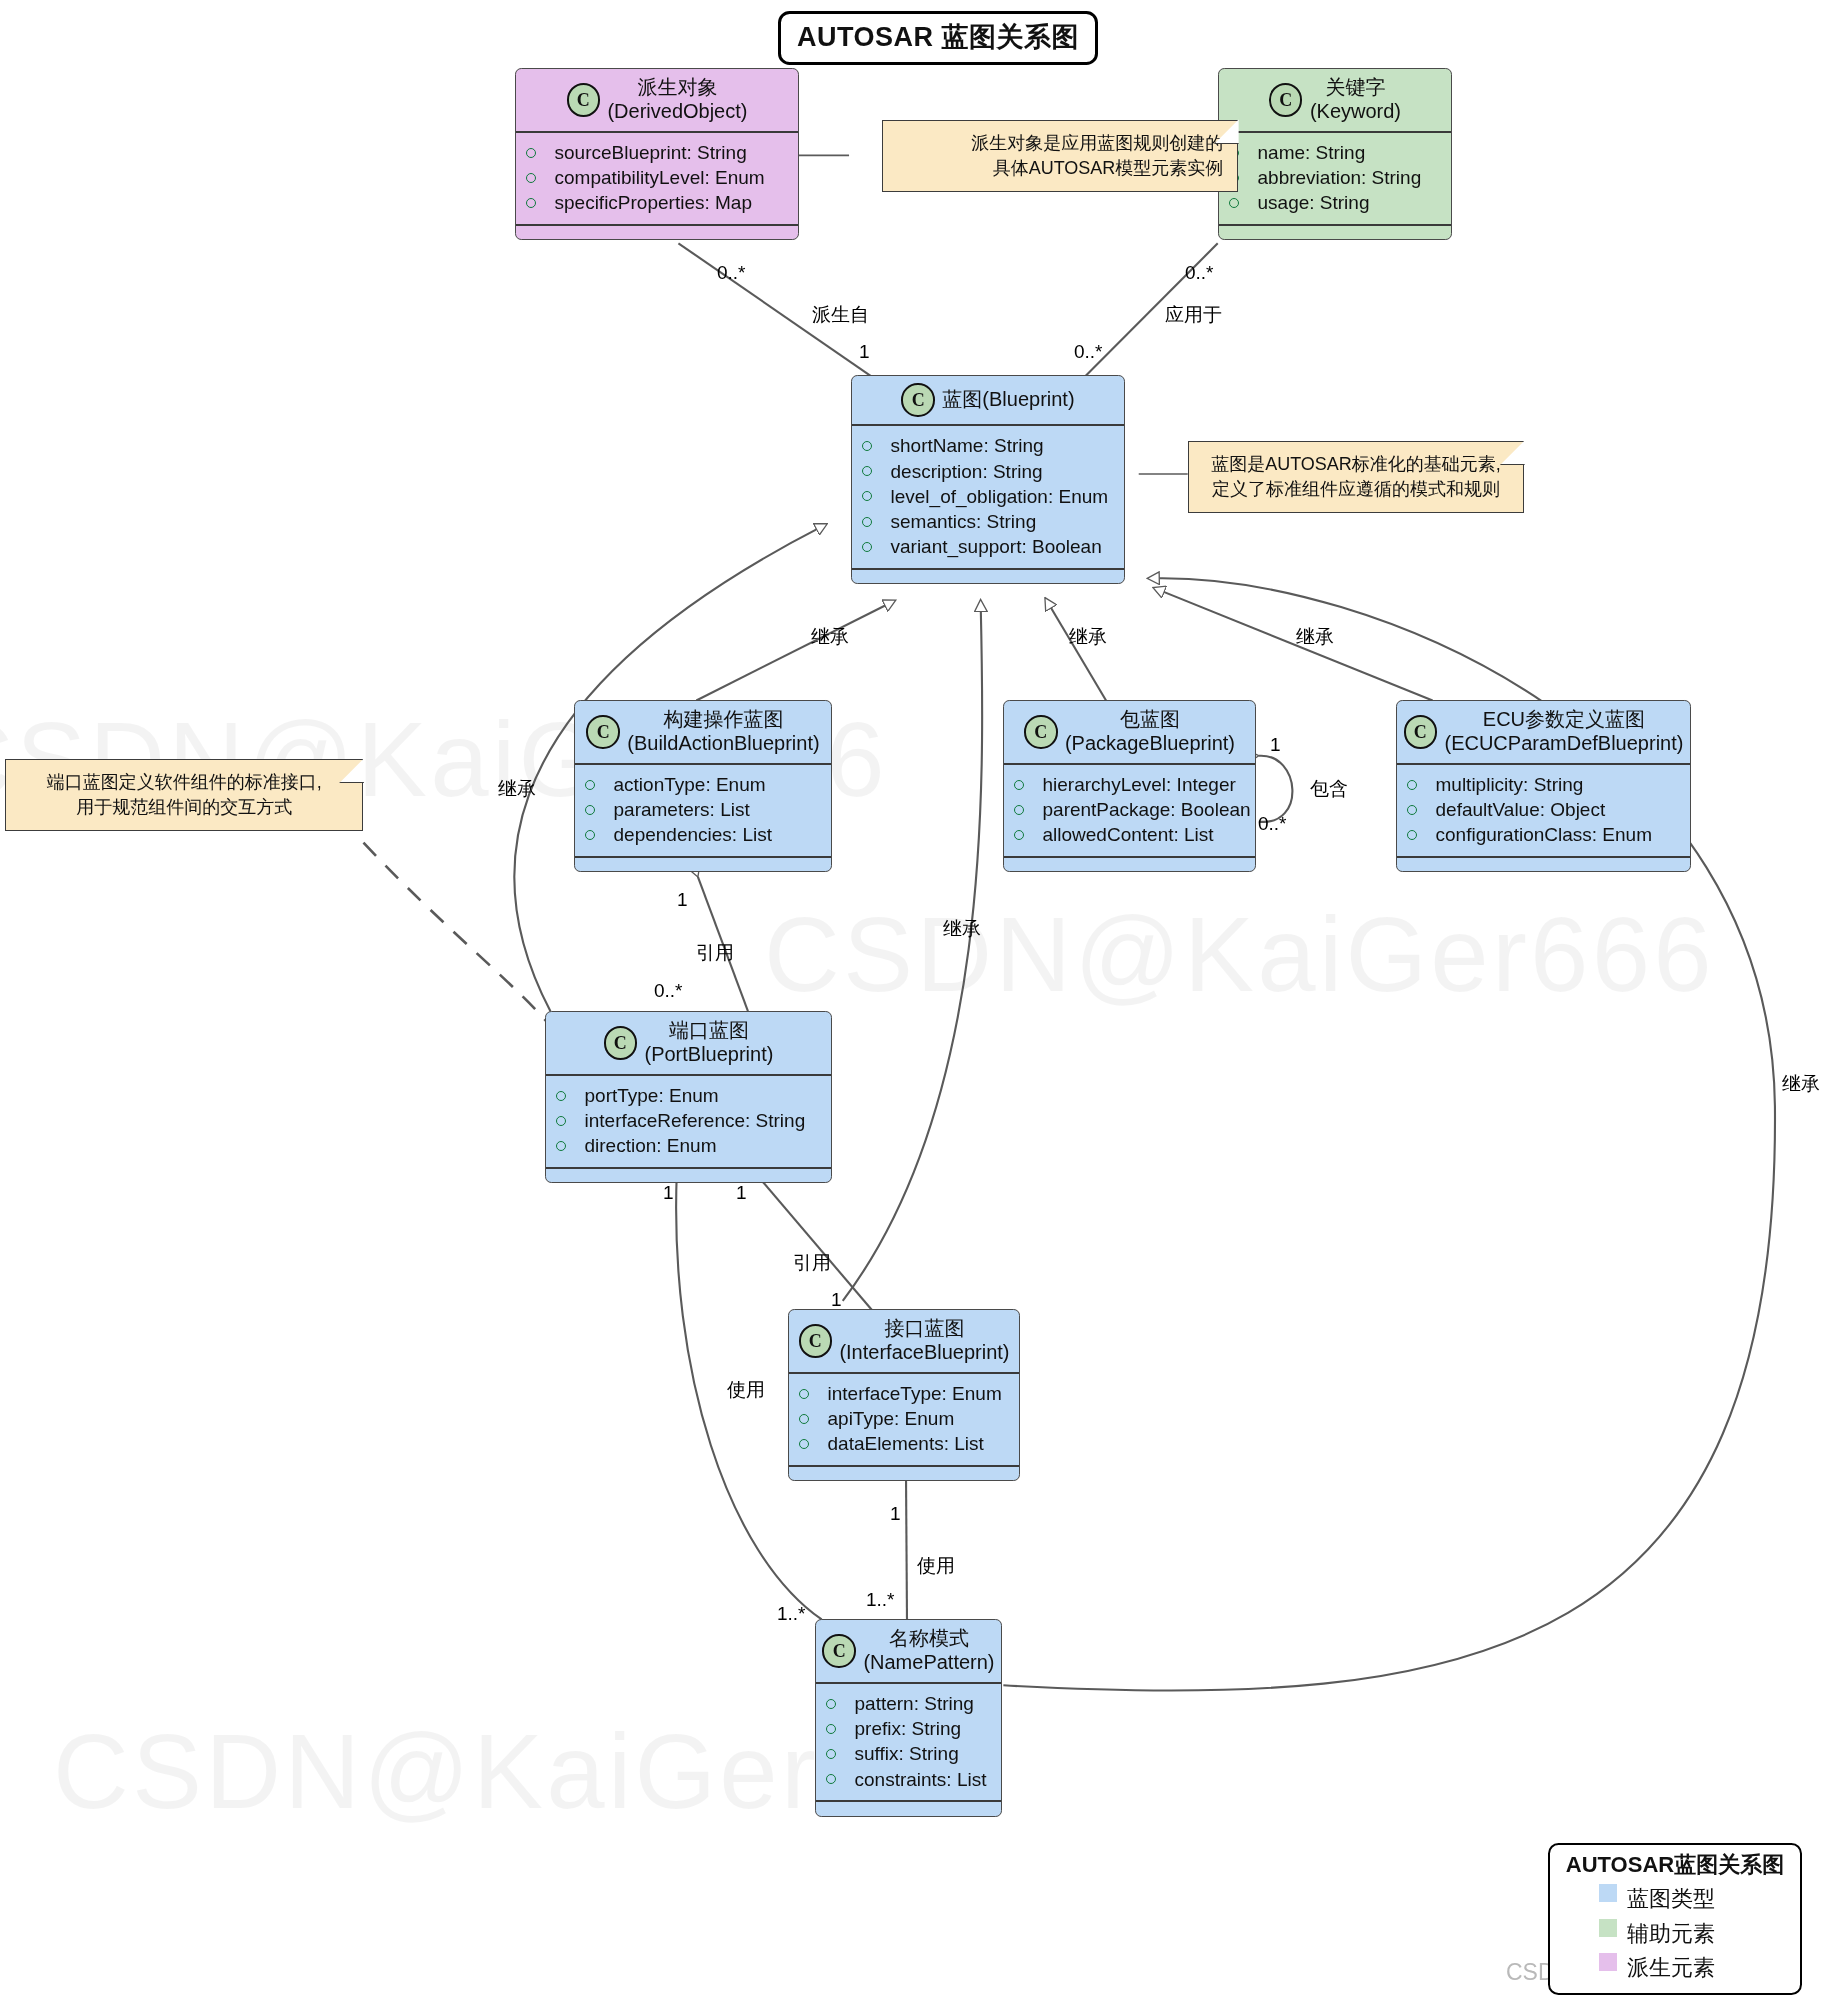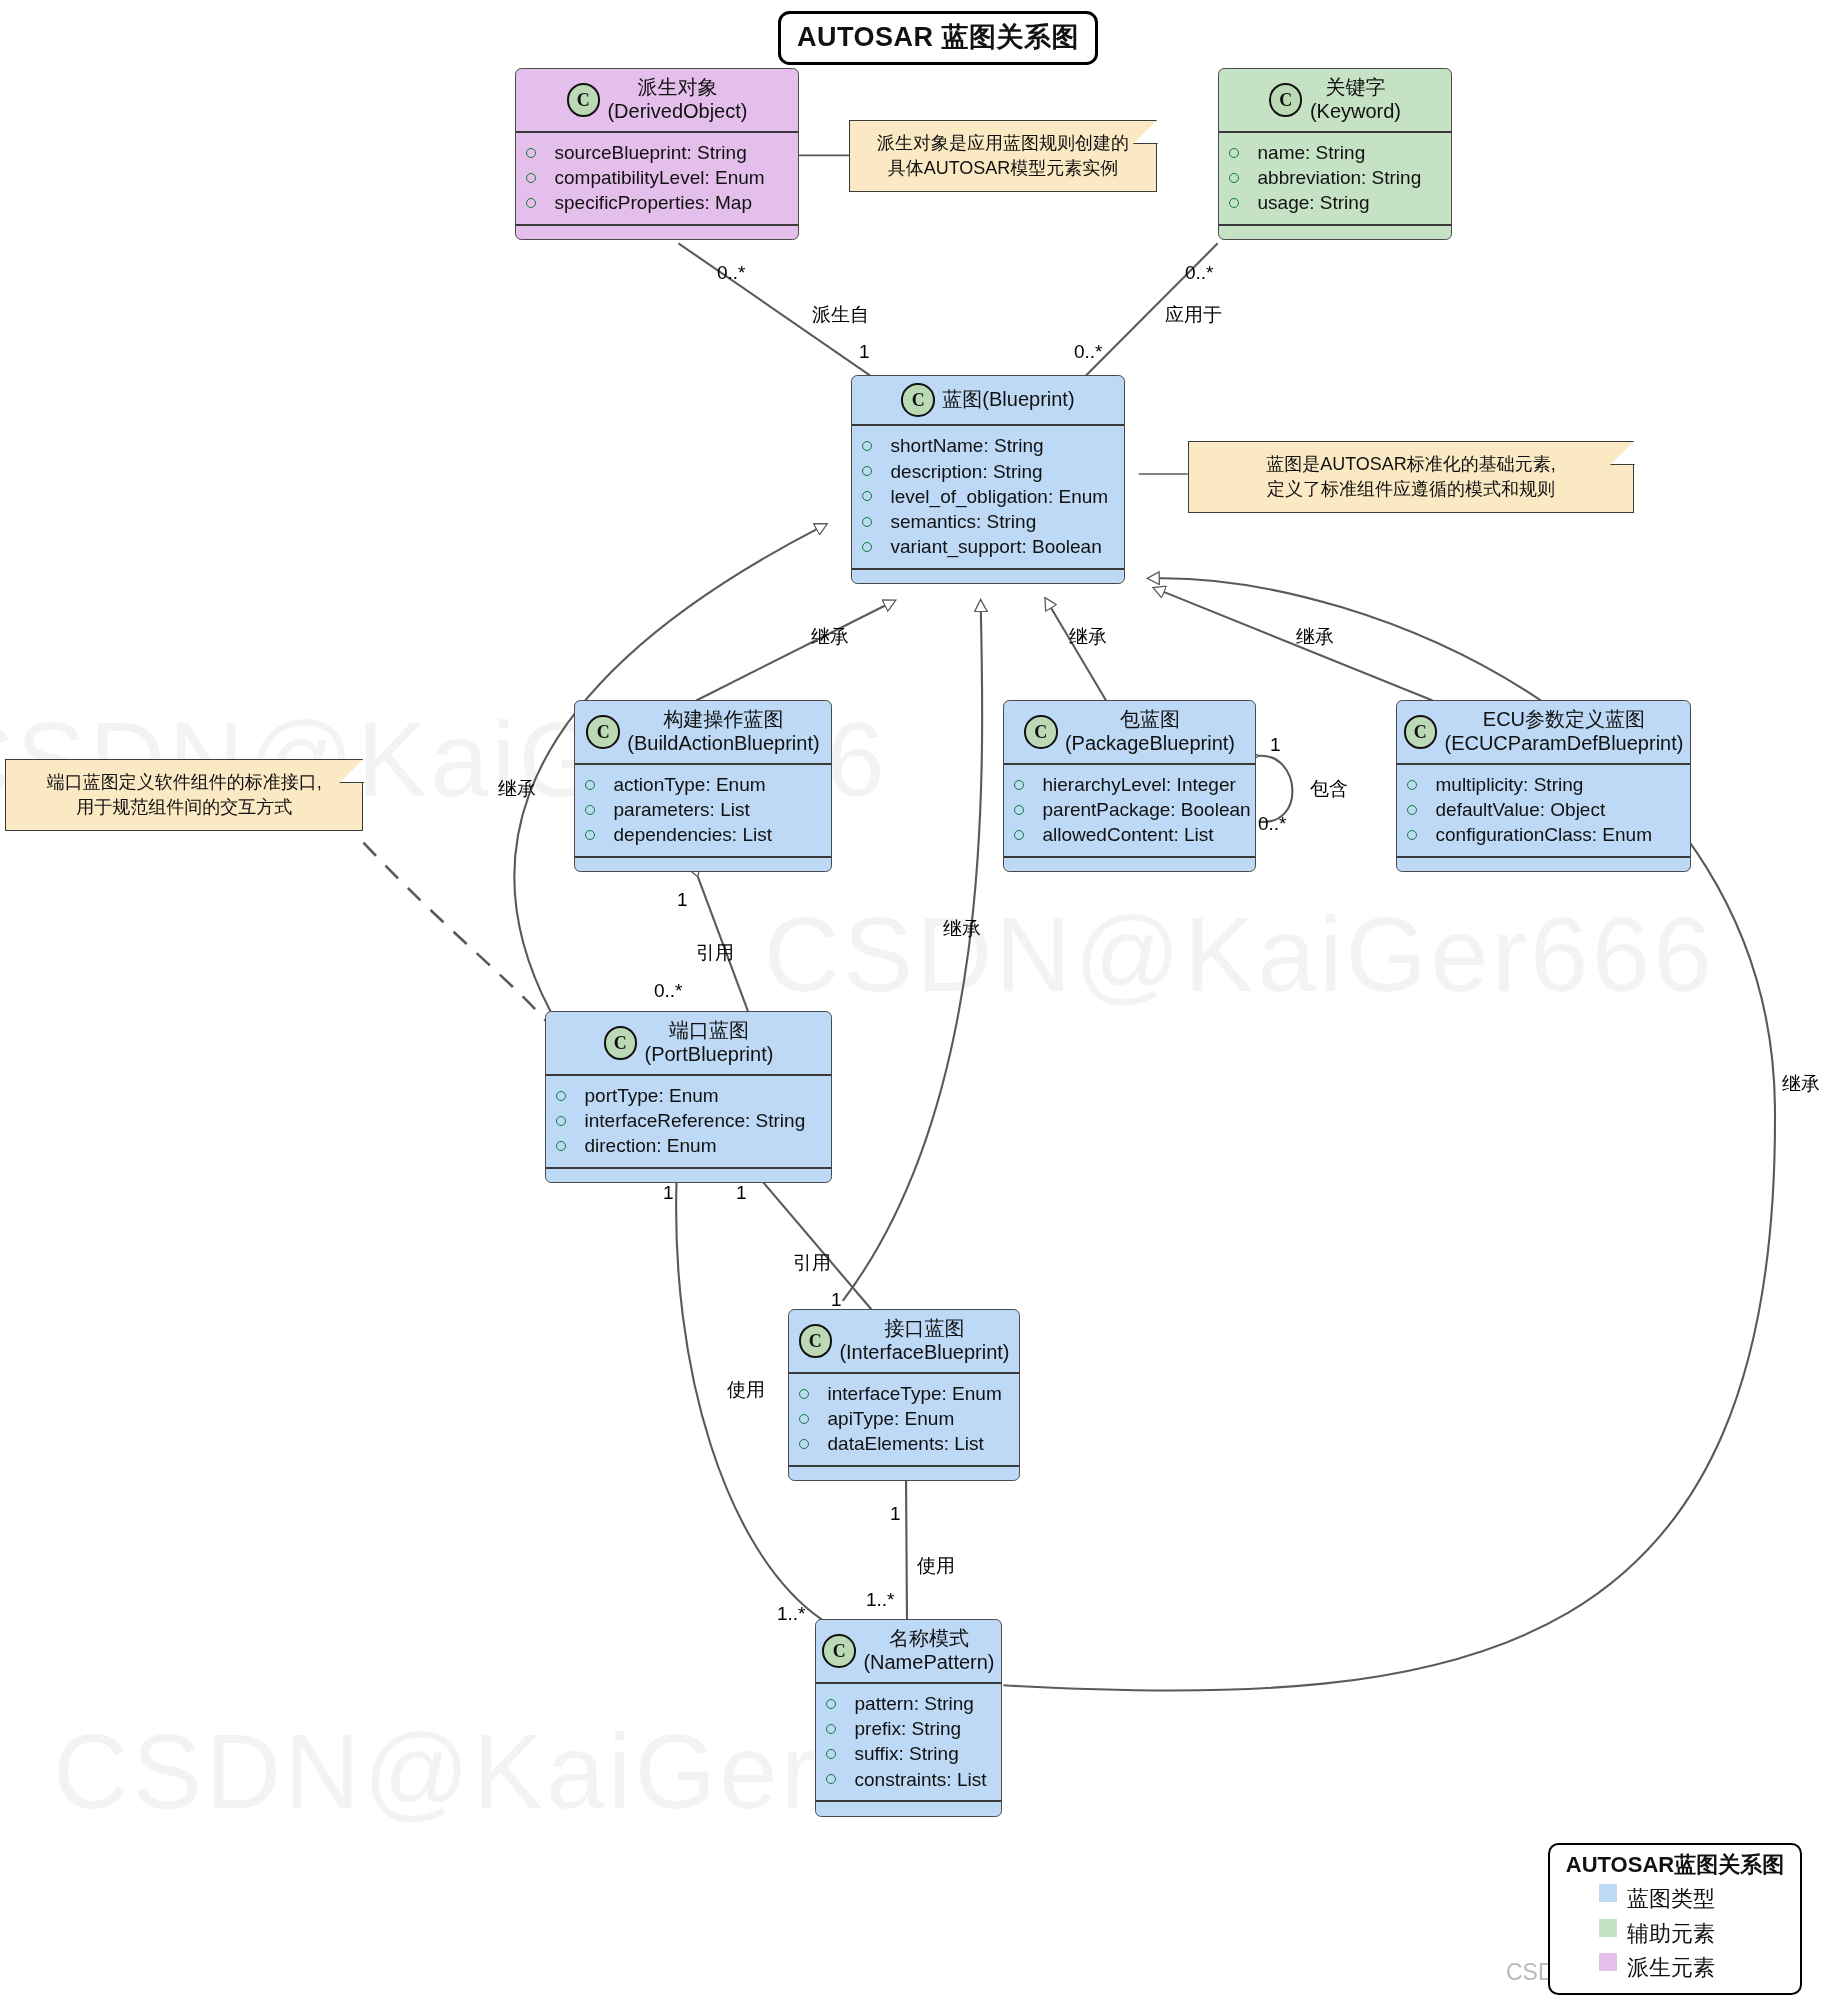--- a/index.html
+++ b/index.html
@@ -375,27 +375,27 @@
         </div>
       <div class="attr">
           <span class="vis"></span>
           <span>constraints: List</span>
         </div>
     </div>
     <div class="cls-sep"></div>
     <div class="cls-foot"></div>
   </div>
 
-  <div class="note" style="left:849px;top:120px;width:308px;">
+  <div class="note" style="left:882px;top:120px;width:356px;text-align:right;">
     <span class="fold"></span>
     <div>派生对象是应用蓝图规则创建的</div>
     <div>具体AUTOSAR模型元素实例</div>
   </div>
 
-  <div class="note" style="left:1188px;top:441px;width:446px;text-align:center;">
+  <div class="note" style="left:1188px;top:441px;width:336px;text-align:center;">
     <span class="fold"></span>
     <div>蓝图是AUTOSAR标准化的基础元素,</div>
     <div>定义了标准组件应遵循的模式和规则</div>
   </div>
 
   <div class="note" style="left:5.3px;top:759px;width:358px;">
     <span class="fold"></span>
     <div>端口蓝图定义软件组件的标准接口,</div>
     <div>用于规范组件间的交互方式</div>
   </div>

